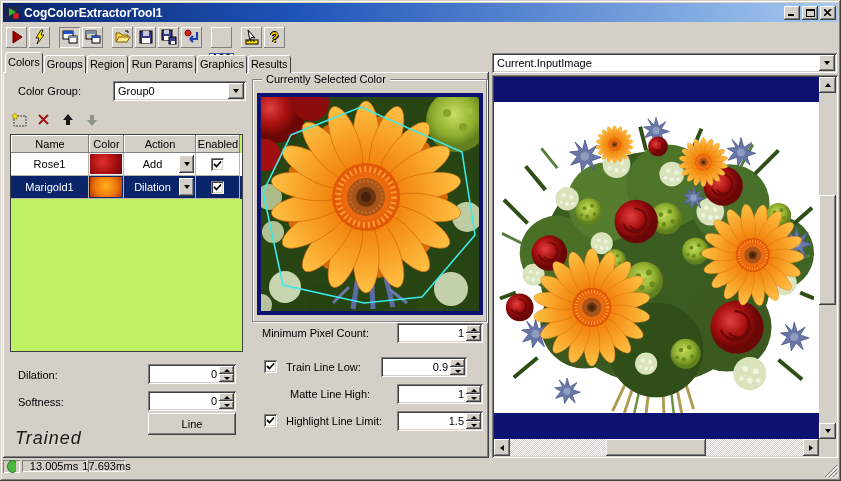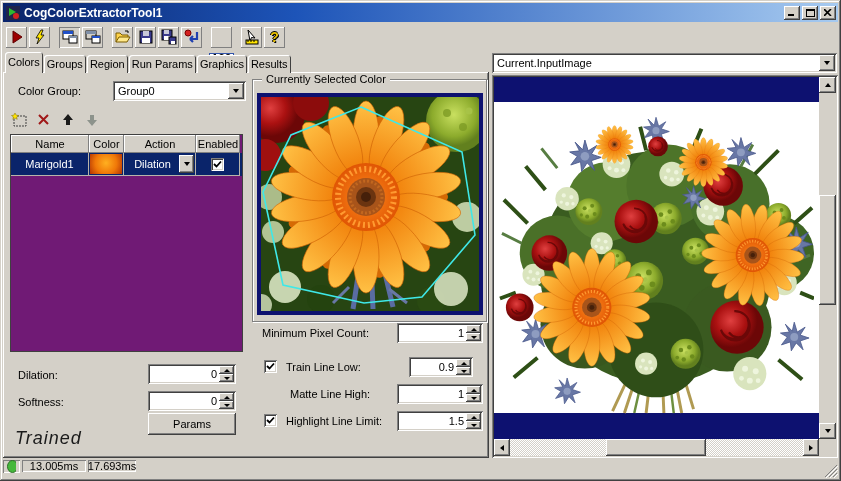--- a/index.html
+++ b/index.html
@@ -61,21 +61,21 @@
   .spinbtn .arr-down{border-left-width:3px;border-right-width:3px;border-top-width:3px;}
   .spinbtn .arr-up{border-left-width:3px;border-right-width:3px;border-bottom-width:3px;}
   .checkbox{position:absolute;width:13px;height:13px;background:#fff;
     box-shadow:inset 1px 1px 0 #808080,inset -1px -1px 0 #fff,inset 2px 2px 0 #404040,inset -2px -2px 0 #d4d0c8;
     display:flex;align-items:center;justify-content:center;}
   .btn{position:absolute;background:#d4d0c8;border:none;font-family:"Liberation Sans",sans-serif;font-size:11px;
     box-shadow:inset -1px -1px 0 #404040,inset 1px 1px 0 #fff,inset -2px -2px 0 #808080,inset 2px 2px 0 #d4d0c8;}
   
   .minibar{position:absolute;left:5px;top:39px;display:flex;}
   .minibtn{width:24px;height:20px;background:transparent;border:none;display:flex;align-items:center;justify-content:center;}
-  .ctable{position:absolute;left:7px;top:62px;width:233px;height:218px;border:1px solid #404040;background:#701a75;}
+  .ctable{position:absolute;left:7px;top:62px;width:233px;height:218px;border:1px solid #404040;background:#bef264;}
   .trow{display:grid;grid-template-columns:78px 35px 72px 44px;}
   .thead .tcell{background:#d4d0c8;height:18px;box-shadow:inset -1px -1px 0 #808080,inset 1px 1px 0 #fff;
     display:flex;align-items:center;justify-content:center;}
   .tbody{height:23px;background:#fff;}
   .tbody .tcell{height:23px;display:flex;align-items:center;justify-content:center;
     border-right:1px solid #b8b4aa;border-bottom:1px solid #b8b4aa;position:relative;}
   .tbody.selected{background:#0a246a;color:#fff;}
   .swatch{position:absolute;inset:1px;}
   .sw-rose{background:radial-gradient(circle at 40% 40%,#e03030,#a80f0f 55%,#6f0808 95%);}
   .sw-marigold{background:radial-gradient(circle at 50% 45%,#ffb020,#f07808 55%,#b83a04 95%);}
@@ -279,20 +279,39 @@
             </svg></span>
         </button>
     </div>
 
     <div class="ctable">
       <div class="trow thead">
         <span class="tcell">Name</span>
         <span class="tcell">Color</span>
         <span class="tcell">Action</span>
         <span class="tcell">Enabled</span>
+      </div>
+      <div class="trow tbody">
+        <span class="tcell">Rose1</span>
+        <span class="tcell">
+            <span class="swatch sw-rose"></span>
+          </span>
+        <span class="tcell">
+            <span style="margin-right:14px;">Add</span>
+            <button class="cellbtn">
+              <span class="arr-down"></span>
+            </button>
+          </span>
+        <span class="tcell">
+            <span class="checkbox" style="position:static;">
+              <svg width="9" height="9">
+                <path d="M1 4 L3.5 6.5 L8 1.5" stroke="#000" stroke-width="1.8" fill="none"></path>
+              </svg>
+            </span>
+          </span>
       </div>
       <div class="trow tbody selected">
         <span class="tcell">Marigold1</span>
         <span class="tcell">
             <span class="swatch sw-marigold"></span>
           </span>
         <span class="tcell">
             <span style="margin-right:14px;">Dilation</span>
             <button class="cellbtn">
               <span class="arr-down"></span>
@@ -327,21 +346,21 @@
       <span class="spinbtns">
           <button class="spinbtn">
             <span class="arr-up"></span>
           </button>
           <button class="spinbtn">
             <span class="arr-down"></span>
           </button>
         </span>
     </div>
 
-    <button class="btn" style="left:145px;top:341px;width:88px;height:22px;">Params</button>
+    <button class="btn" style="left:145px;top:341px;width:88px;height:22px;">Line</button>
 
     <span class="trained">Trained</span>
 
     <div class="groupbox">
       <span class="legend">Currently Selected Color</span>
       <div class="photoframe">
         <svg width="218" height="214" viewBox="0 0 218 214">
           <defs>
             <radialGradient id="L-rose" cx="0.38" cy="0.38">
                 <stop offset="0" stop-color="#e04040"></stop>
@@ -437,21 +456,21 @@
           </button>
         </span>
     </div>
 
     <span class="checkbox" style="left:261px;top:288px;">
         <svg width="9" height="9">
           <path d="M1 4 L3.5 6.5 L8 1.5" stroke="#000" stroke-width="1.8" fill="none"></path>
         </svg>
       </span>
     <span class="label" style="left:283px;top:289px;">Train Line Low:</span>
-    <div class="spin" style="left:406px;top:285px;width:64px;">
+    <div class="spin" style="left:378px;top:285px;width:86px;">
       <span class="sfield">0.9</span>
       <span class="spinbtns">
           <button class="spinbtn">
             <span class="arr-up"></span>
           </button>
           <button class="spinbtn">
             <span class="arr-down"></span>
           </button>
         </span>
     </div>
@@ -652,21 +671,21 @@
     <div class="scrollcorner"></div>
   </div>
 
   <div class="statusbar">
     <span class="spanel" style="width:17px;">
       <svg width="11" height="13">
           <ellipse cx="5.5" cy="6.5" rx="5" ry="6" fill="#46b83c" stroke="#2a7024"></ellipse>
         </svg>
     </span>
     <span class="spanel" style="width:64px;">13.005ms</span>
-    <span class="spanel" style="width:48px;">17.693ms</span>
+    <span class="spanel" style="width:37px;">17.693ms</span>
     <span class="spanel" style="width:94px;"></span>
     <span class="spanel" style="flex:1;margin-right:14px;"></span>
     <svg class="grip" width="14" height="14">
         <path d="M13 5 L5 13 M13 9 L9 13 M13 1 L1 13" stroke="#808080" stroke-width="1"></path>
         <path d="M14 6 L6 14 M14 10 L10 14 M14 2 L2 14" stroke="#fff" stroke-width="1"></path>
       </svg>
   </div>
 
 </div>
 

